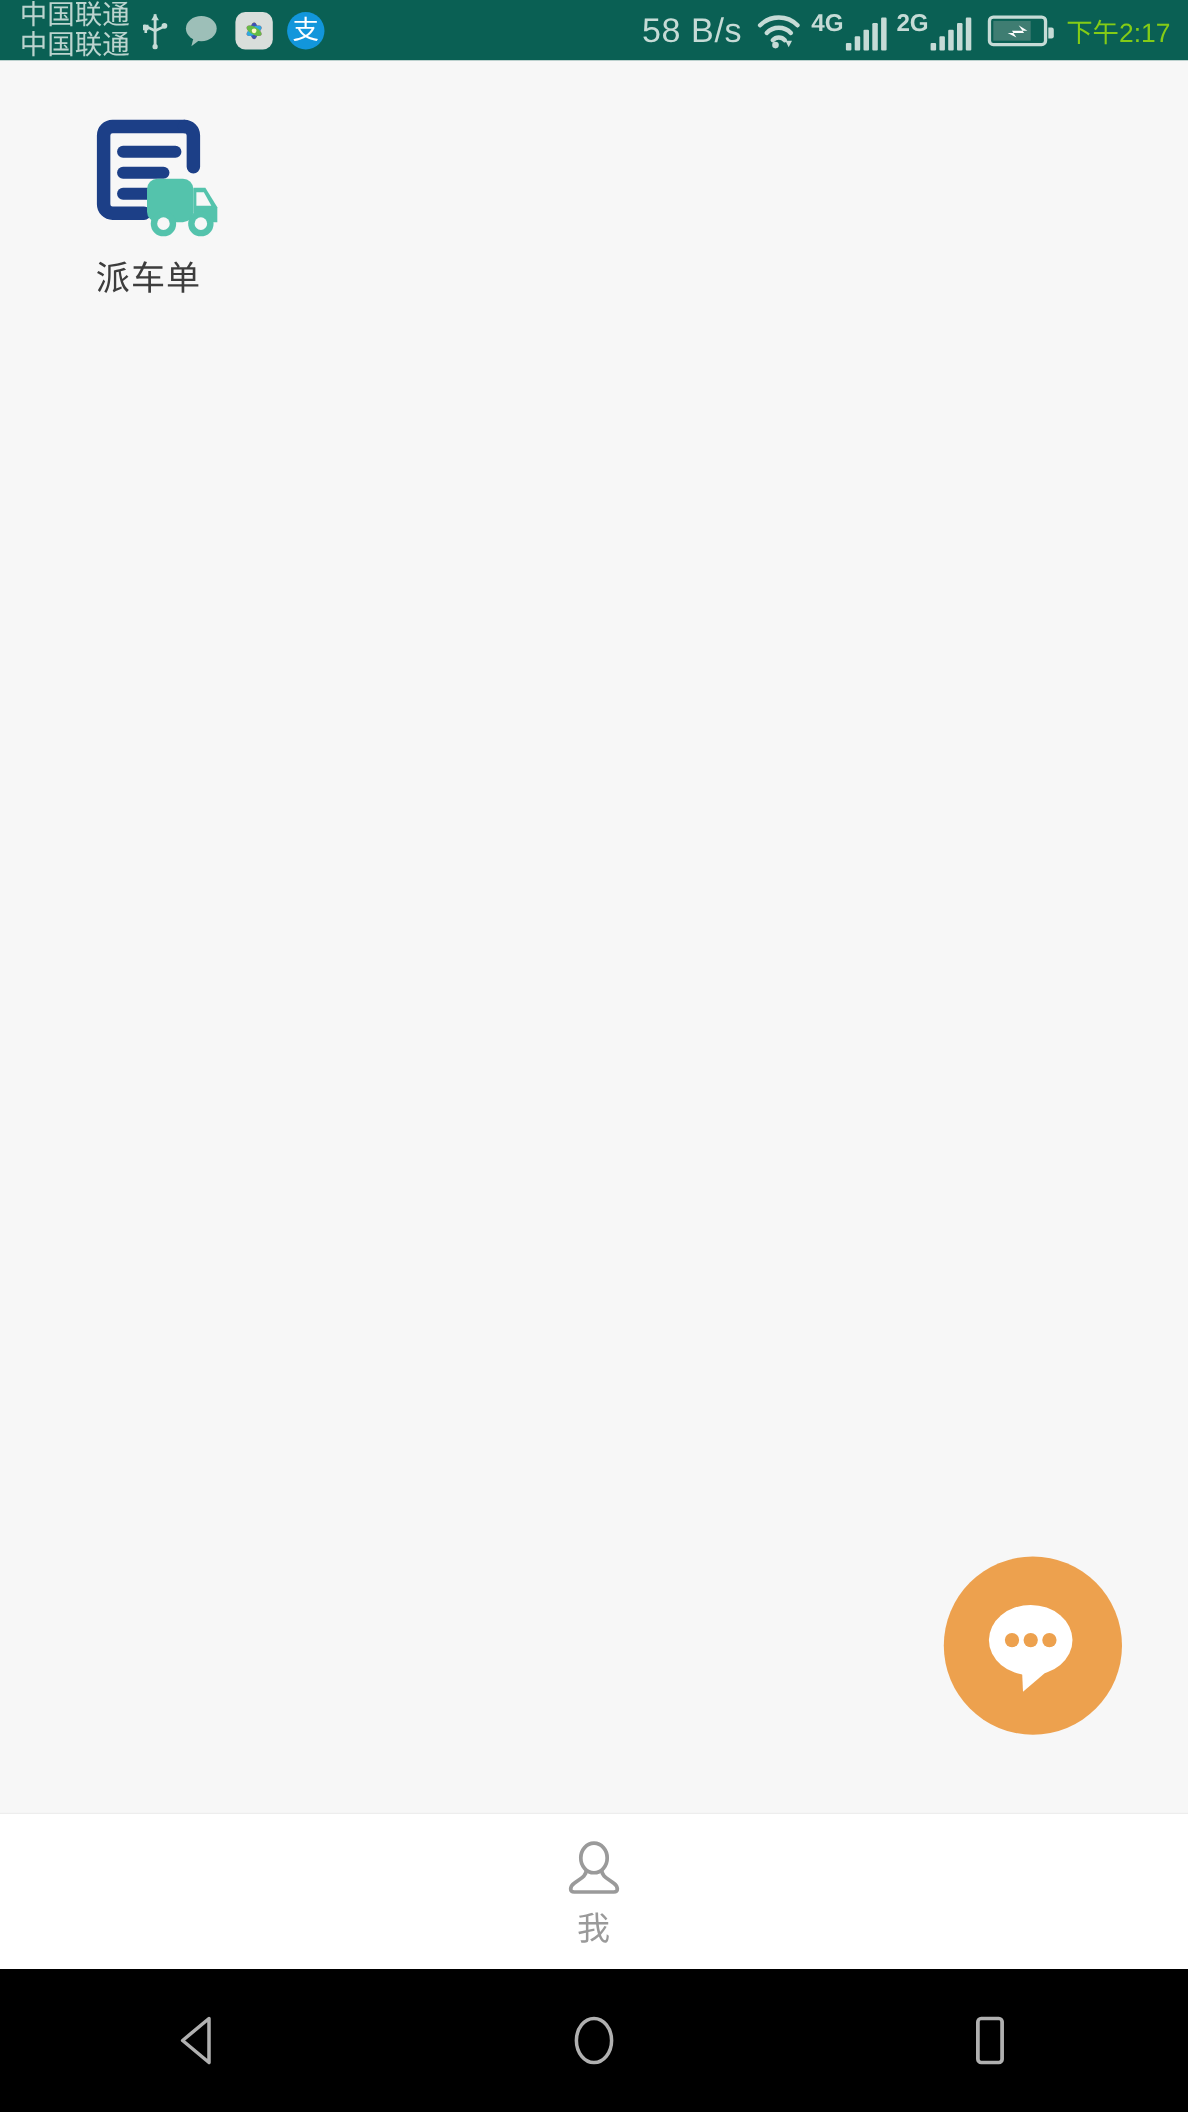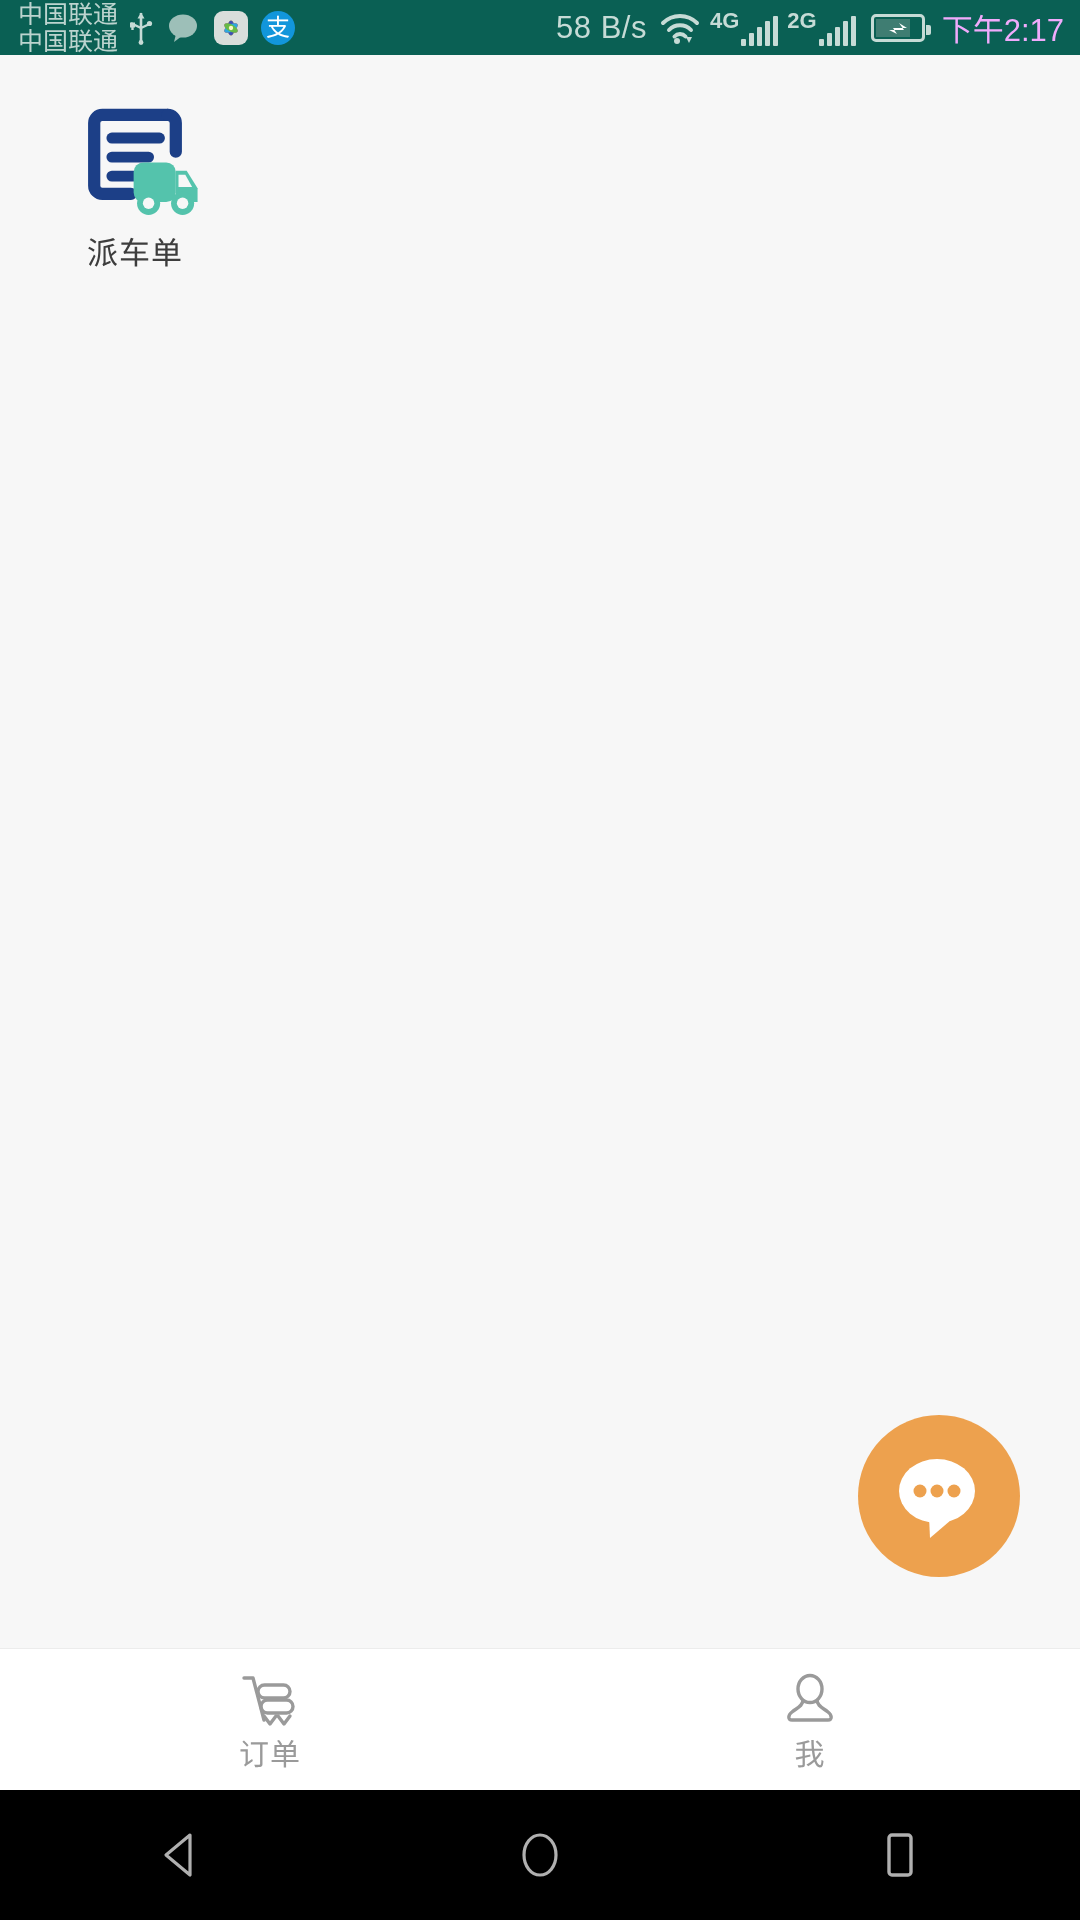--- a/index.html
+++ b/index.html
@@ -122,22 +122,22 @@
   }
   .battery-fill {
     position: absolute;
     left: 2px; top: 2px; bottom: 2px;
     width: 34px;
     background: #3f7d72;
   }
   .bolt { position: relative; width: 26px; height: 18px; }
 
   .clock {
-    font-size: 31px;
-    color: #f0abfc;
+    font-size: 24px;
+    color: #84cc16;
     white-space: nowrap;
     margin-left: 4px;
   }
 
   
   .content {
     position: absolute;
     top: 55px; left: 0;
     width: 1080px;
     height: 1593px;
@@ -375,32 +375,20 @@
         <path d="M40 70 L41 92 L62 74 Z" fill="#ffffff"></path>
         <circle cx="31" cy="45" r="6.5" fill="#eda14e"></circle>
         <circle cx="48" cy="45" r="6.5" fill="#eda14e"></circle>
         <circle cx="65" cy="45" r="6.5" fill="#eda14e"></circle>
       </svg>
     </span>
   </div>
 
   <div class="tab-bar">
 
-    <div class="tab">
-      <div class="tab-icon">
-        <svg width="62" height="58" viewBox="0 0 62 58">
-          <path d="M5 6 L14 6 L25 48" stroke="#9a9a9a" stroke-width="3.4" fill="none" stroke-linecap="round" stroke-linejoin="round"></path>
-          <rect x="19" y="13" width="32" height="13" rx="6.5" stroke="#9a9a9a" stroke-width="3.4" fill="none"></rect>
-          <rect x="22" y="28" width="32" height="13" rx="6.5" stroke="#9a9a9a" stroke-width="3.4" fill="none"></rect>
-          <path d="M25 44 L31 52 L37 44" stroke="#9a9a9a" stroke-width="3.4" fill="none" stroke-linecap="round" stroke-linejoin="round"></path>
-          <path d="M39 44 L45 52 L51 44" stroke="#9a9a9a" stroke-width="3.4" fill="none" stroke-linecap="round" stroke-linejoin="round"></path>
-        </svg>
-      </div>
-      <div class="tab-label inactive">订单</div>
-    </div>
 
 
     <div class="tab">
       <div class="tab-icon">
         <svg width="62" height="58" viewBox="0 0 62 58">
           <ellipse cx="31" cy="17" rx="12" ry="13.5" stroke="#9a9a9a" stroke-width="3.4" fill="none"></ellipse>
           <path d="M24 28 C24 34 18 36 13 40 C9 43 8.5 48 13 48 L49 48 C53.5 48 53 43 49 40 C44 36 38 34 38 28" stroke="#9a9a9a" stroke-width="3.4" fill="none" stroke-linejoin="round"></path>
         </svg>
       </div>
       <div class="tab-label inactive">我</div>

